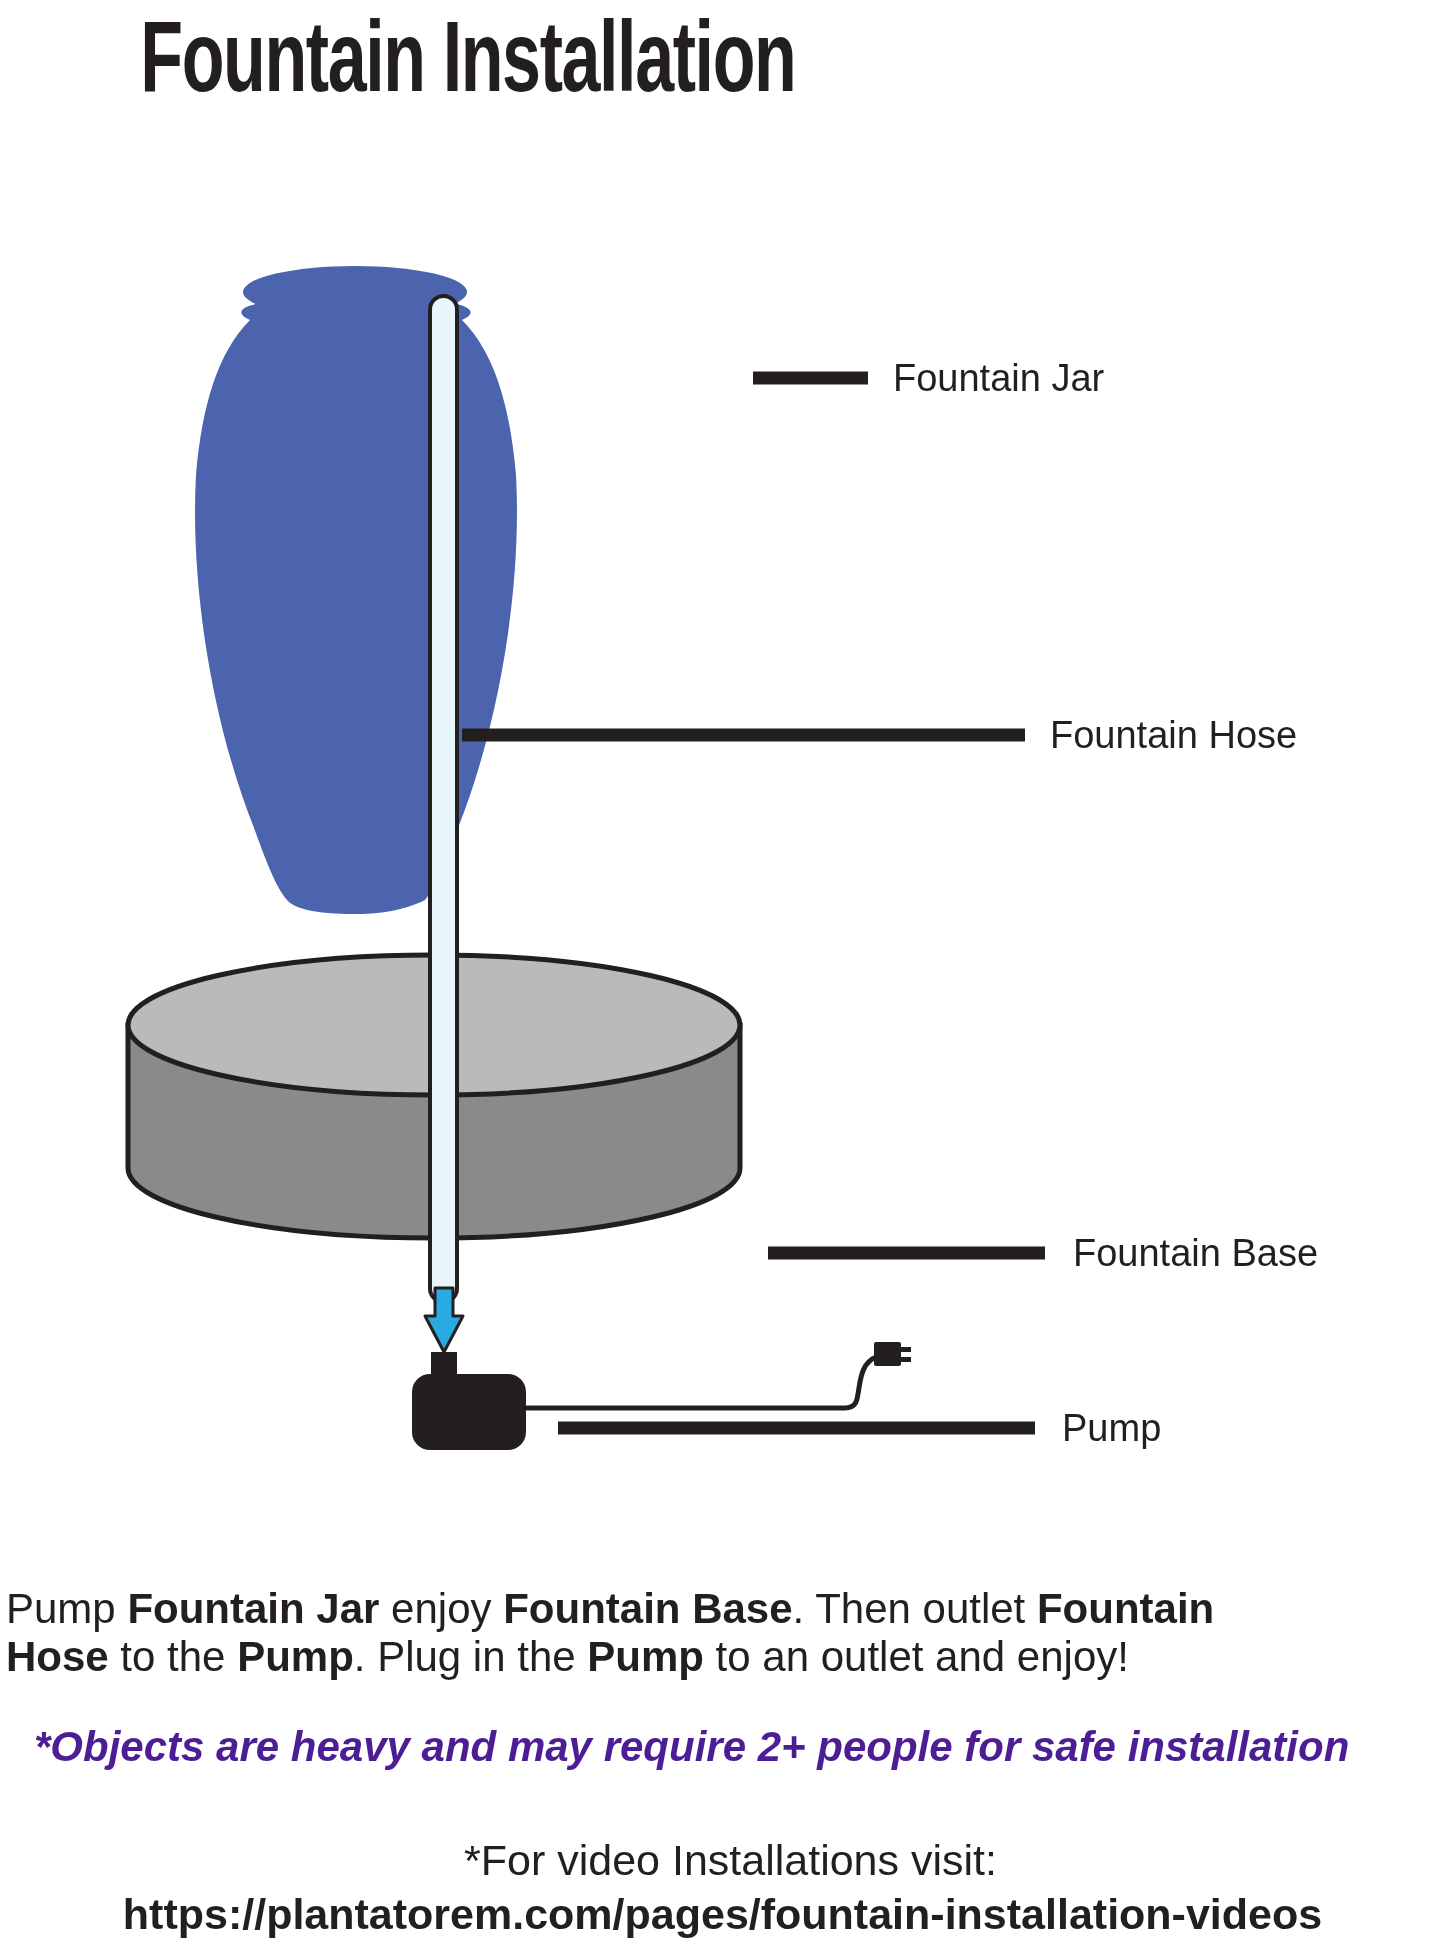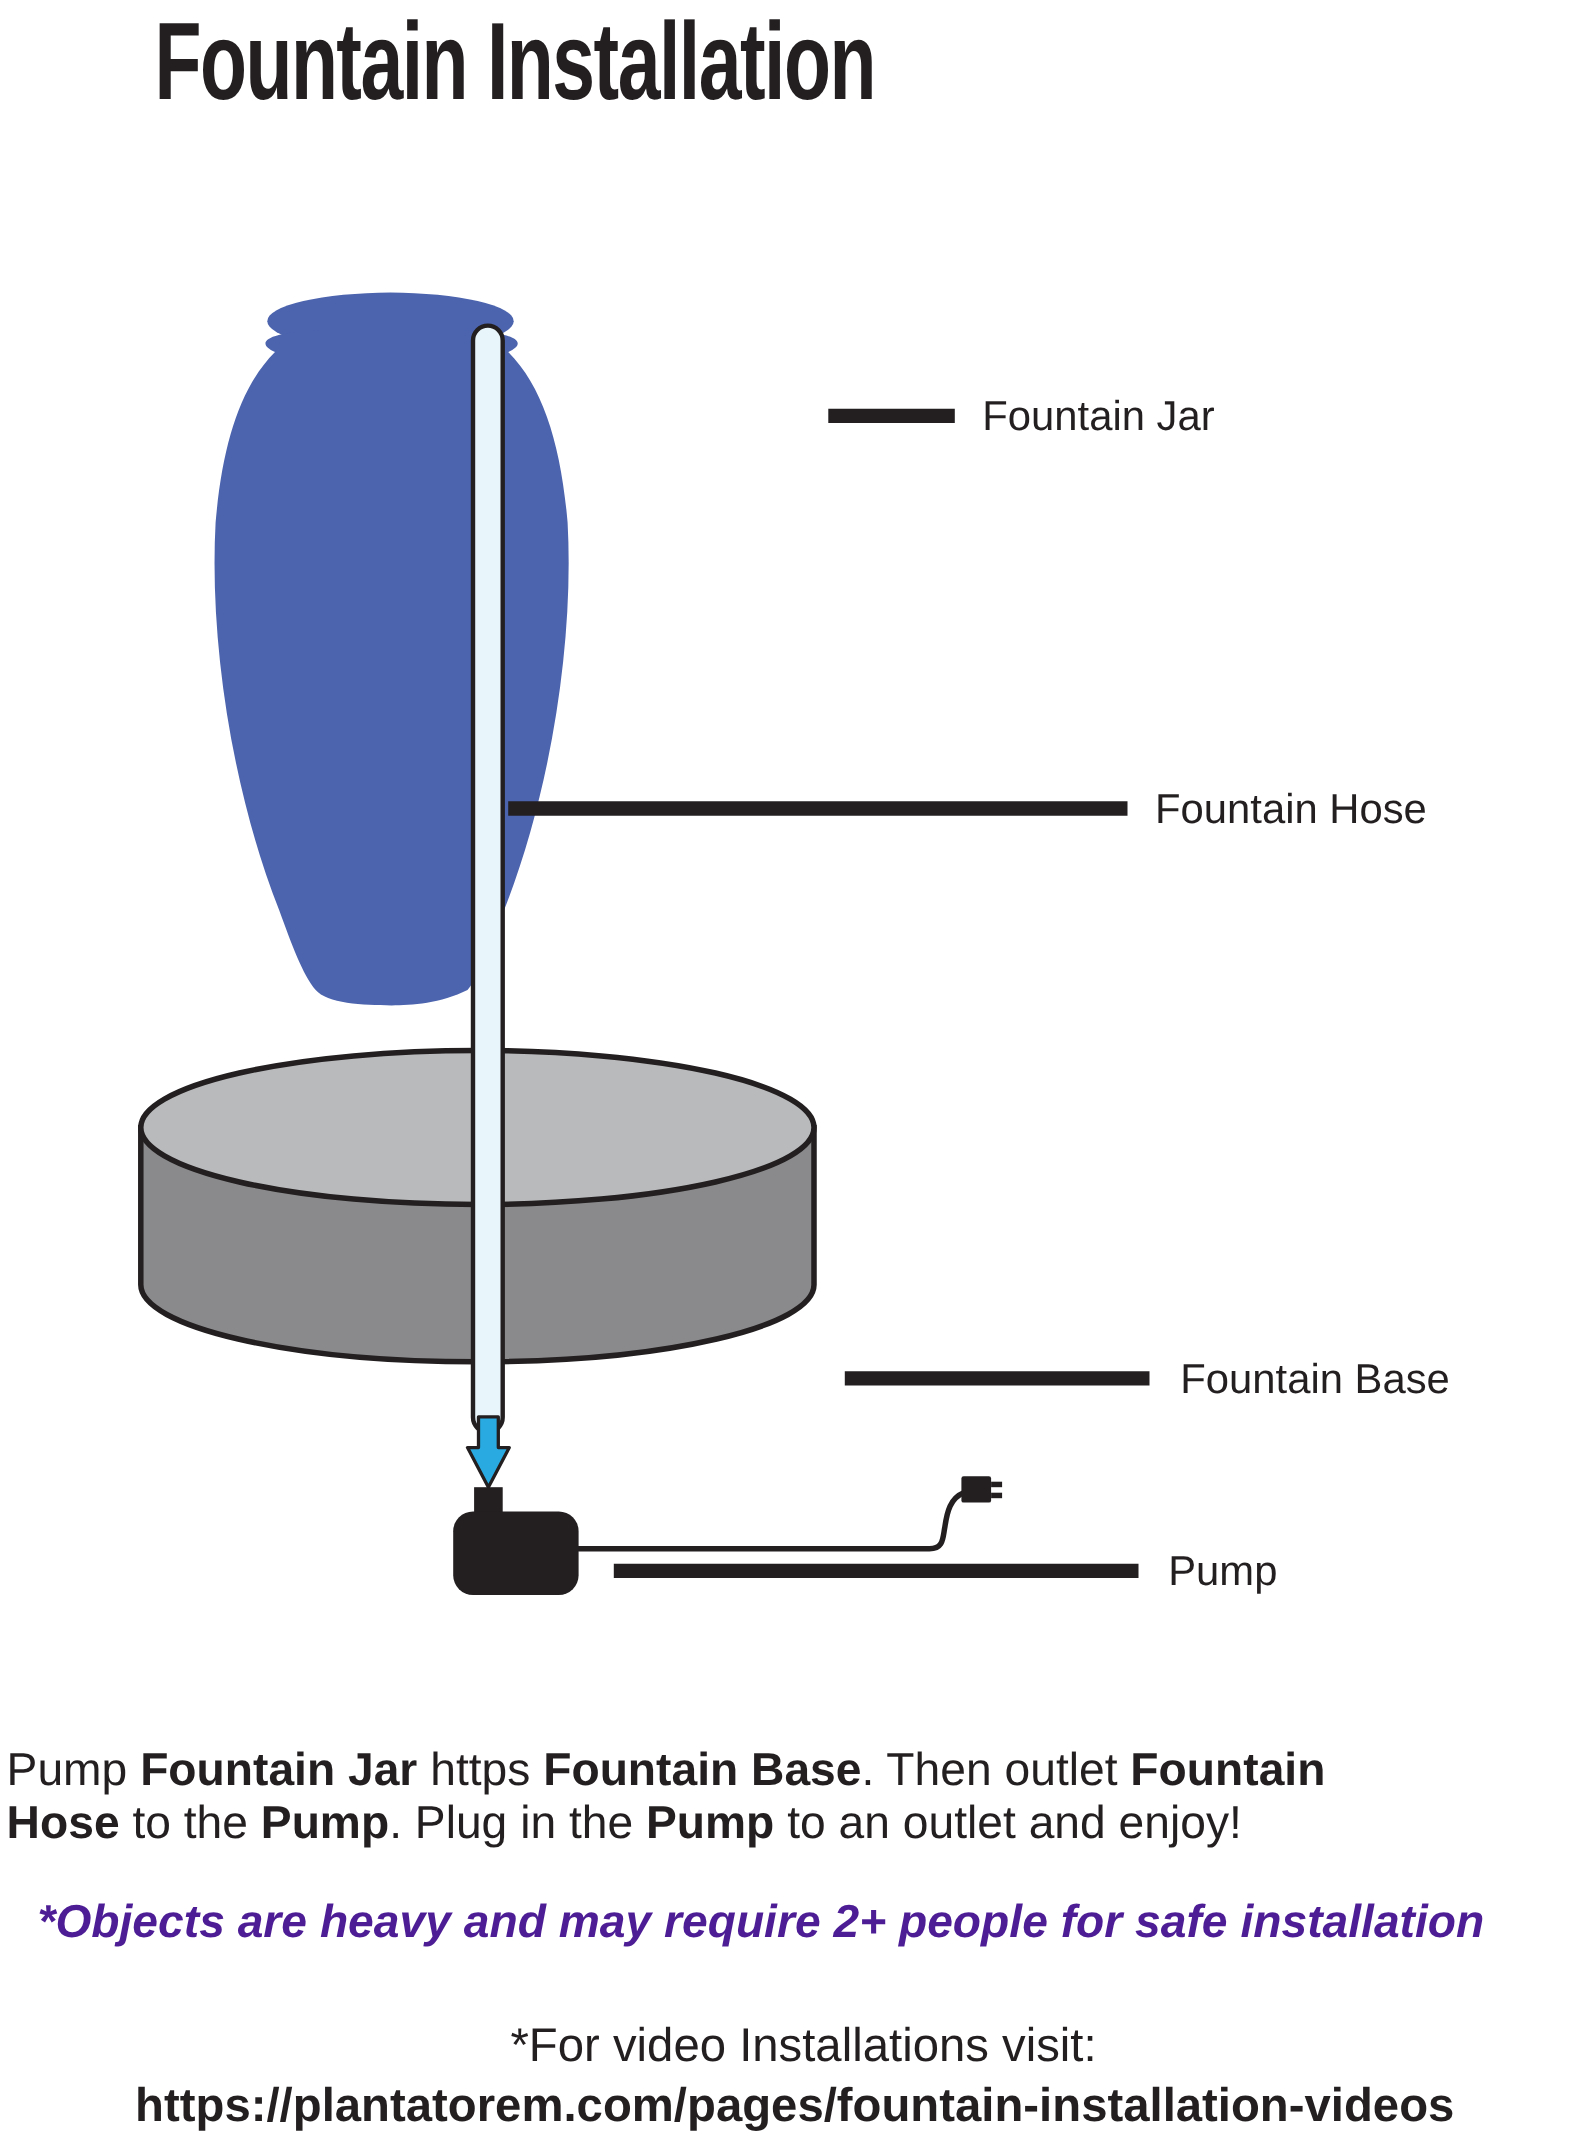--- a/index.html
+++ b/index.html
@@ -97,21 +97,21 @@
   <line x1="558" y1="1428" x2="1035" y2="1428" stroke="#231f20" stroke-width="13"></line>
 
   <text class="callout-label" x="893" y="391">Fountain Jar</text>
   <text class="callout-label" x="1050" y="748">Fountain Hose</text>
   <text class="callout-label" x="1073" y="1266">Fountain Base</text>
   <text class="callout-label" x="1062" y="1441">Pump</text>
 </svg>
 
 <div class="instructions">
   <div>
-    <span>Pump </span><b>Fountain Jar</b><span> https </span><b>Fountain Base</b><span>. Then outlet </span><b>Fountain</b>
+    <span>Pump </span><b>Fountain Jar</b><span> enjoy </span><b>Fountain Base</b><span>. Then outlet </span><b>Fountain</b>
   </div>
   <div>
     <b>Hose</b><span> to the </span><b>Pump</b><span>. Plug in the </span><b>Pump</b><span> to an outlet and enjoy!</span>
   </div>
 </div>
 
 <div class="warning-line" style="color: #4c1d95; margin-left: 28px;">*Objects are heavy and may require 2+ people for safe installation</div>
 
 <div class="footer-line1">*For video Installations visit:</div>
 <div class="footer-line2">https://plantatorem.com/pages/fountain-installation-videos</div>

